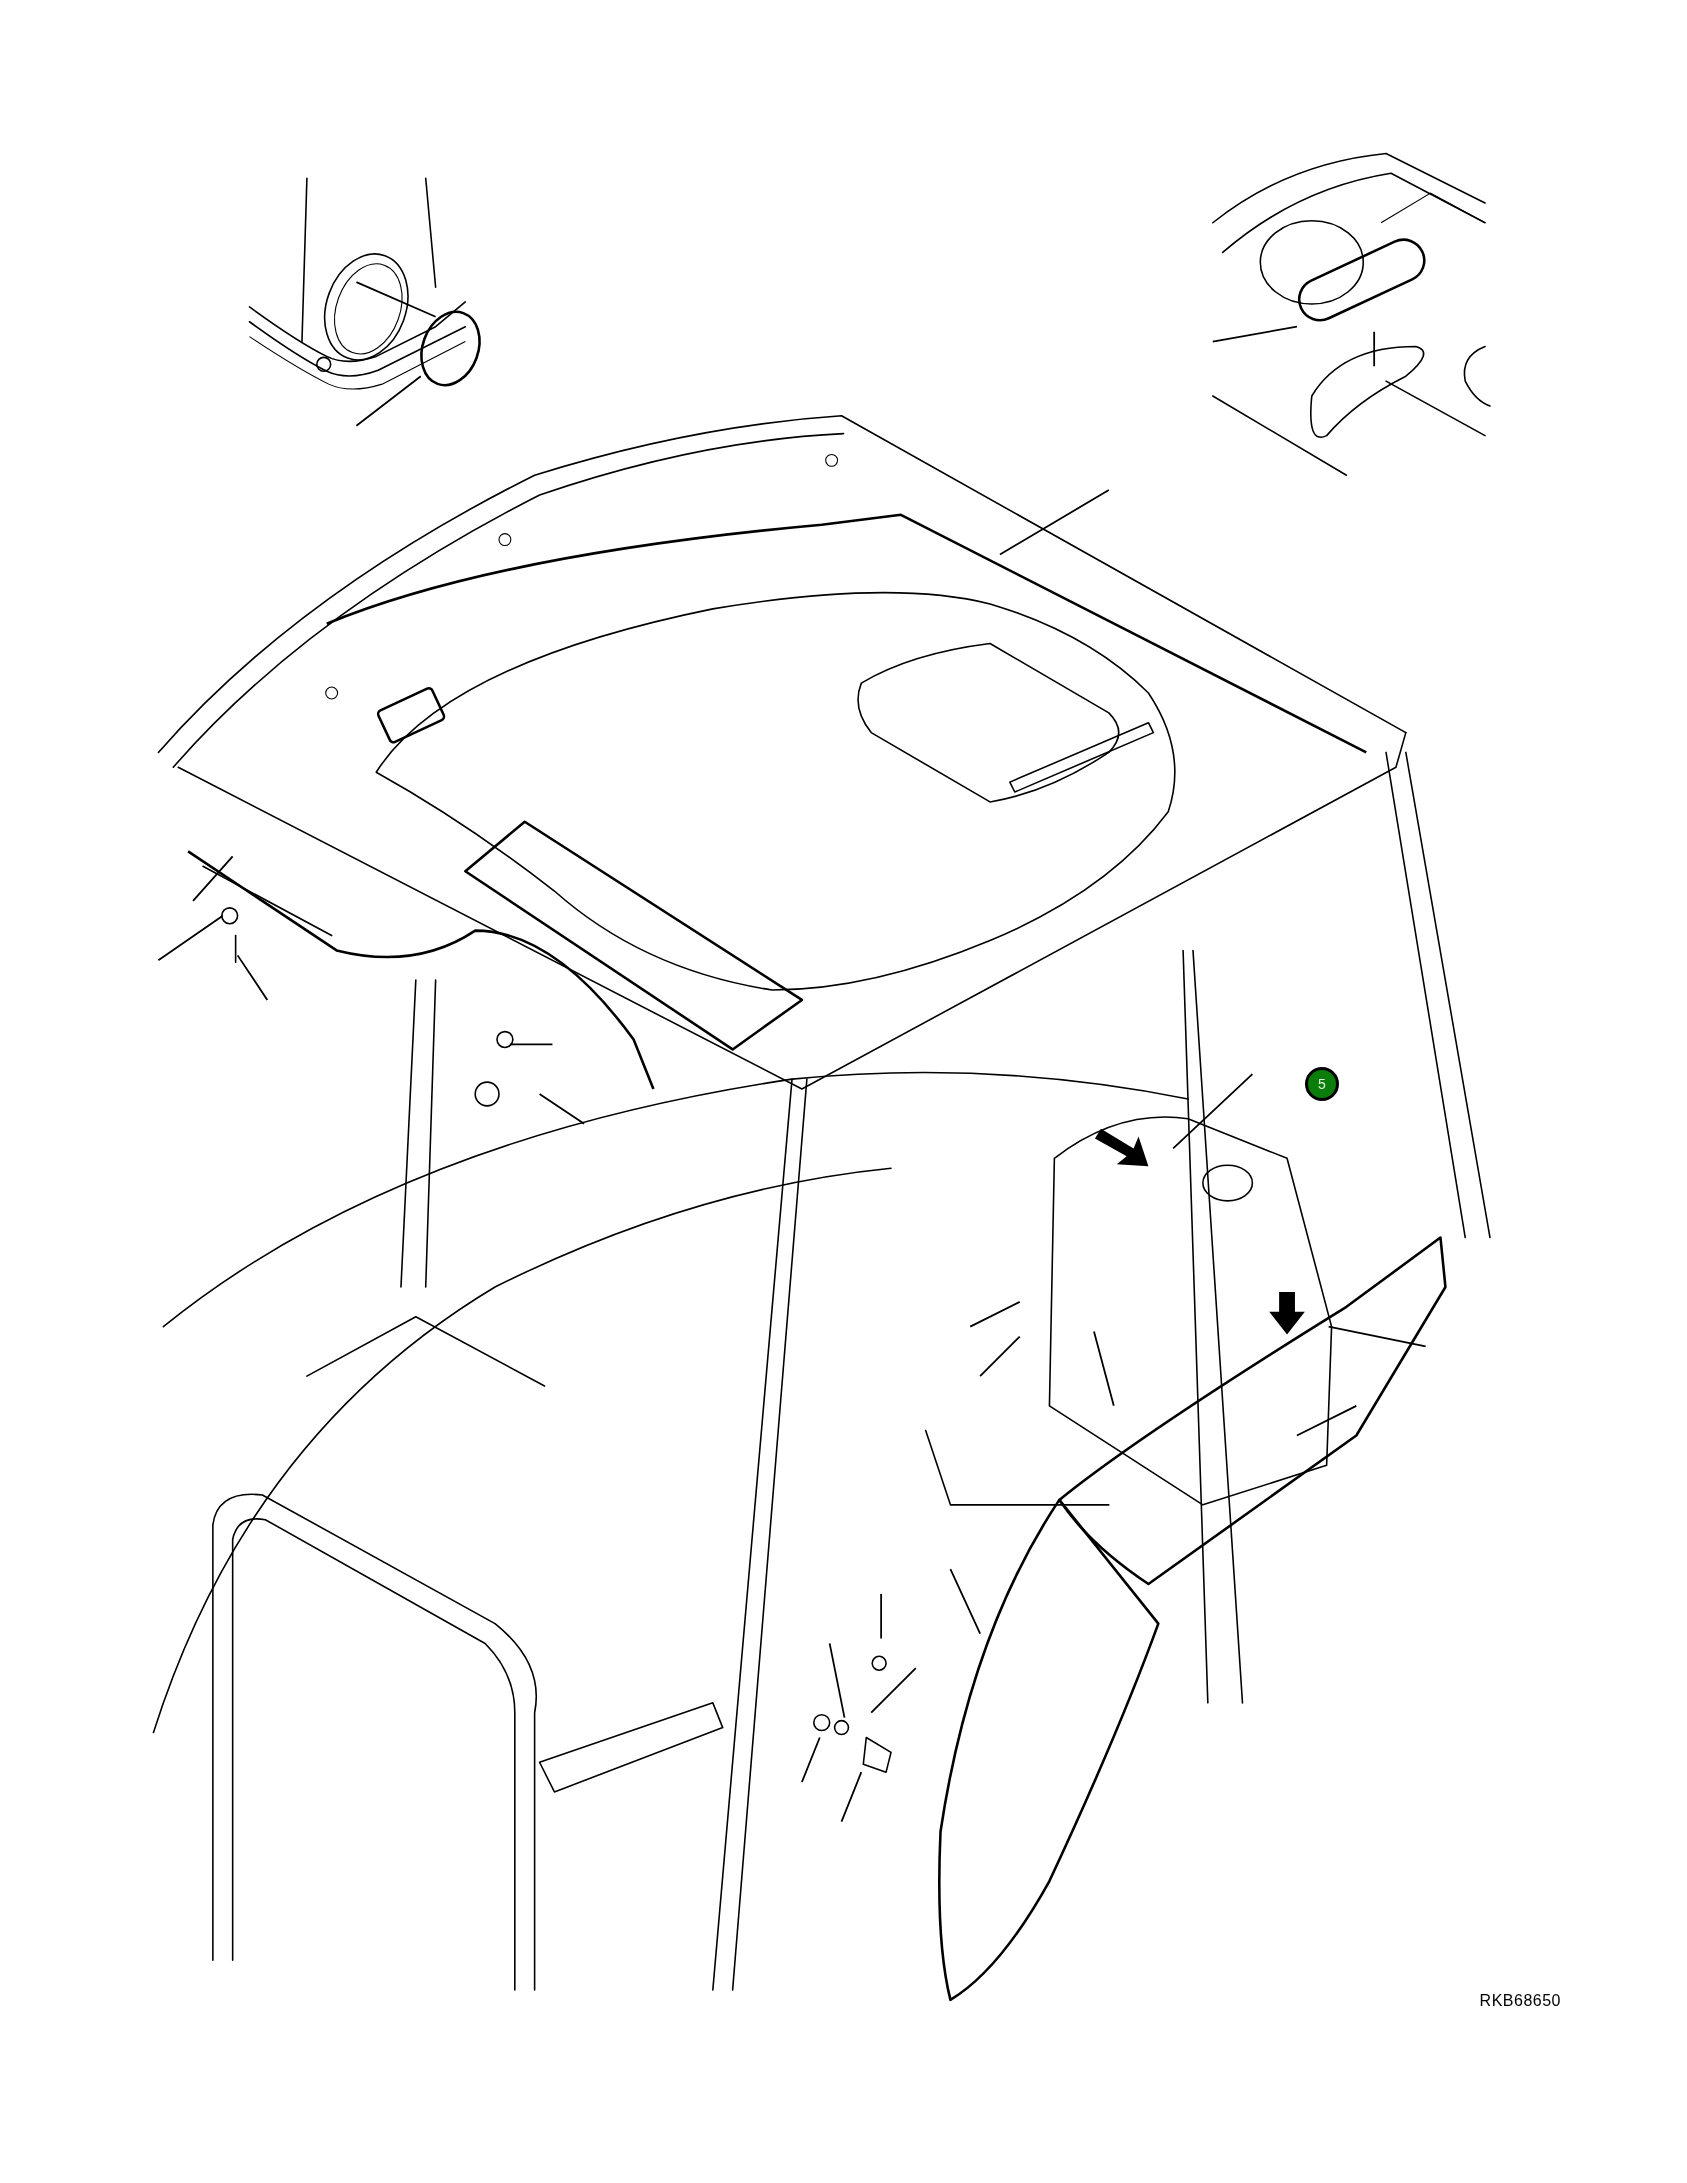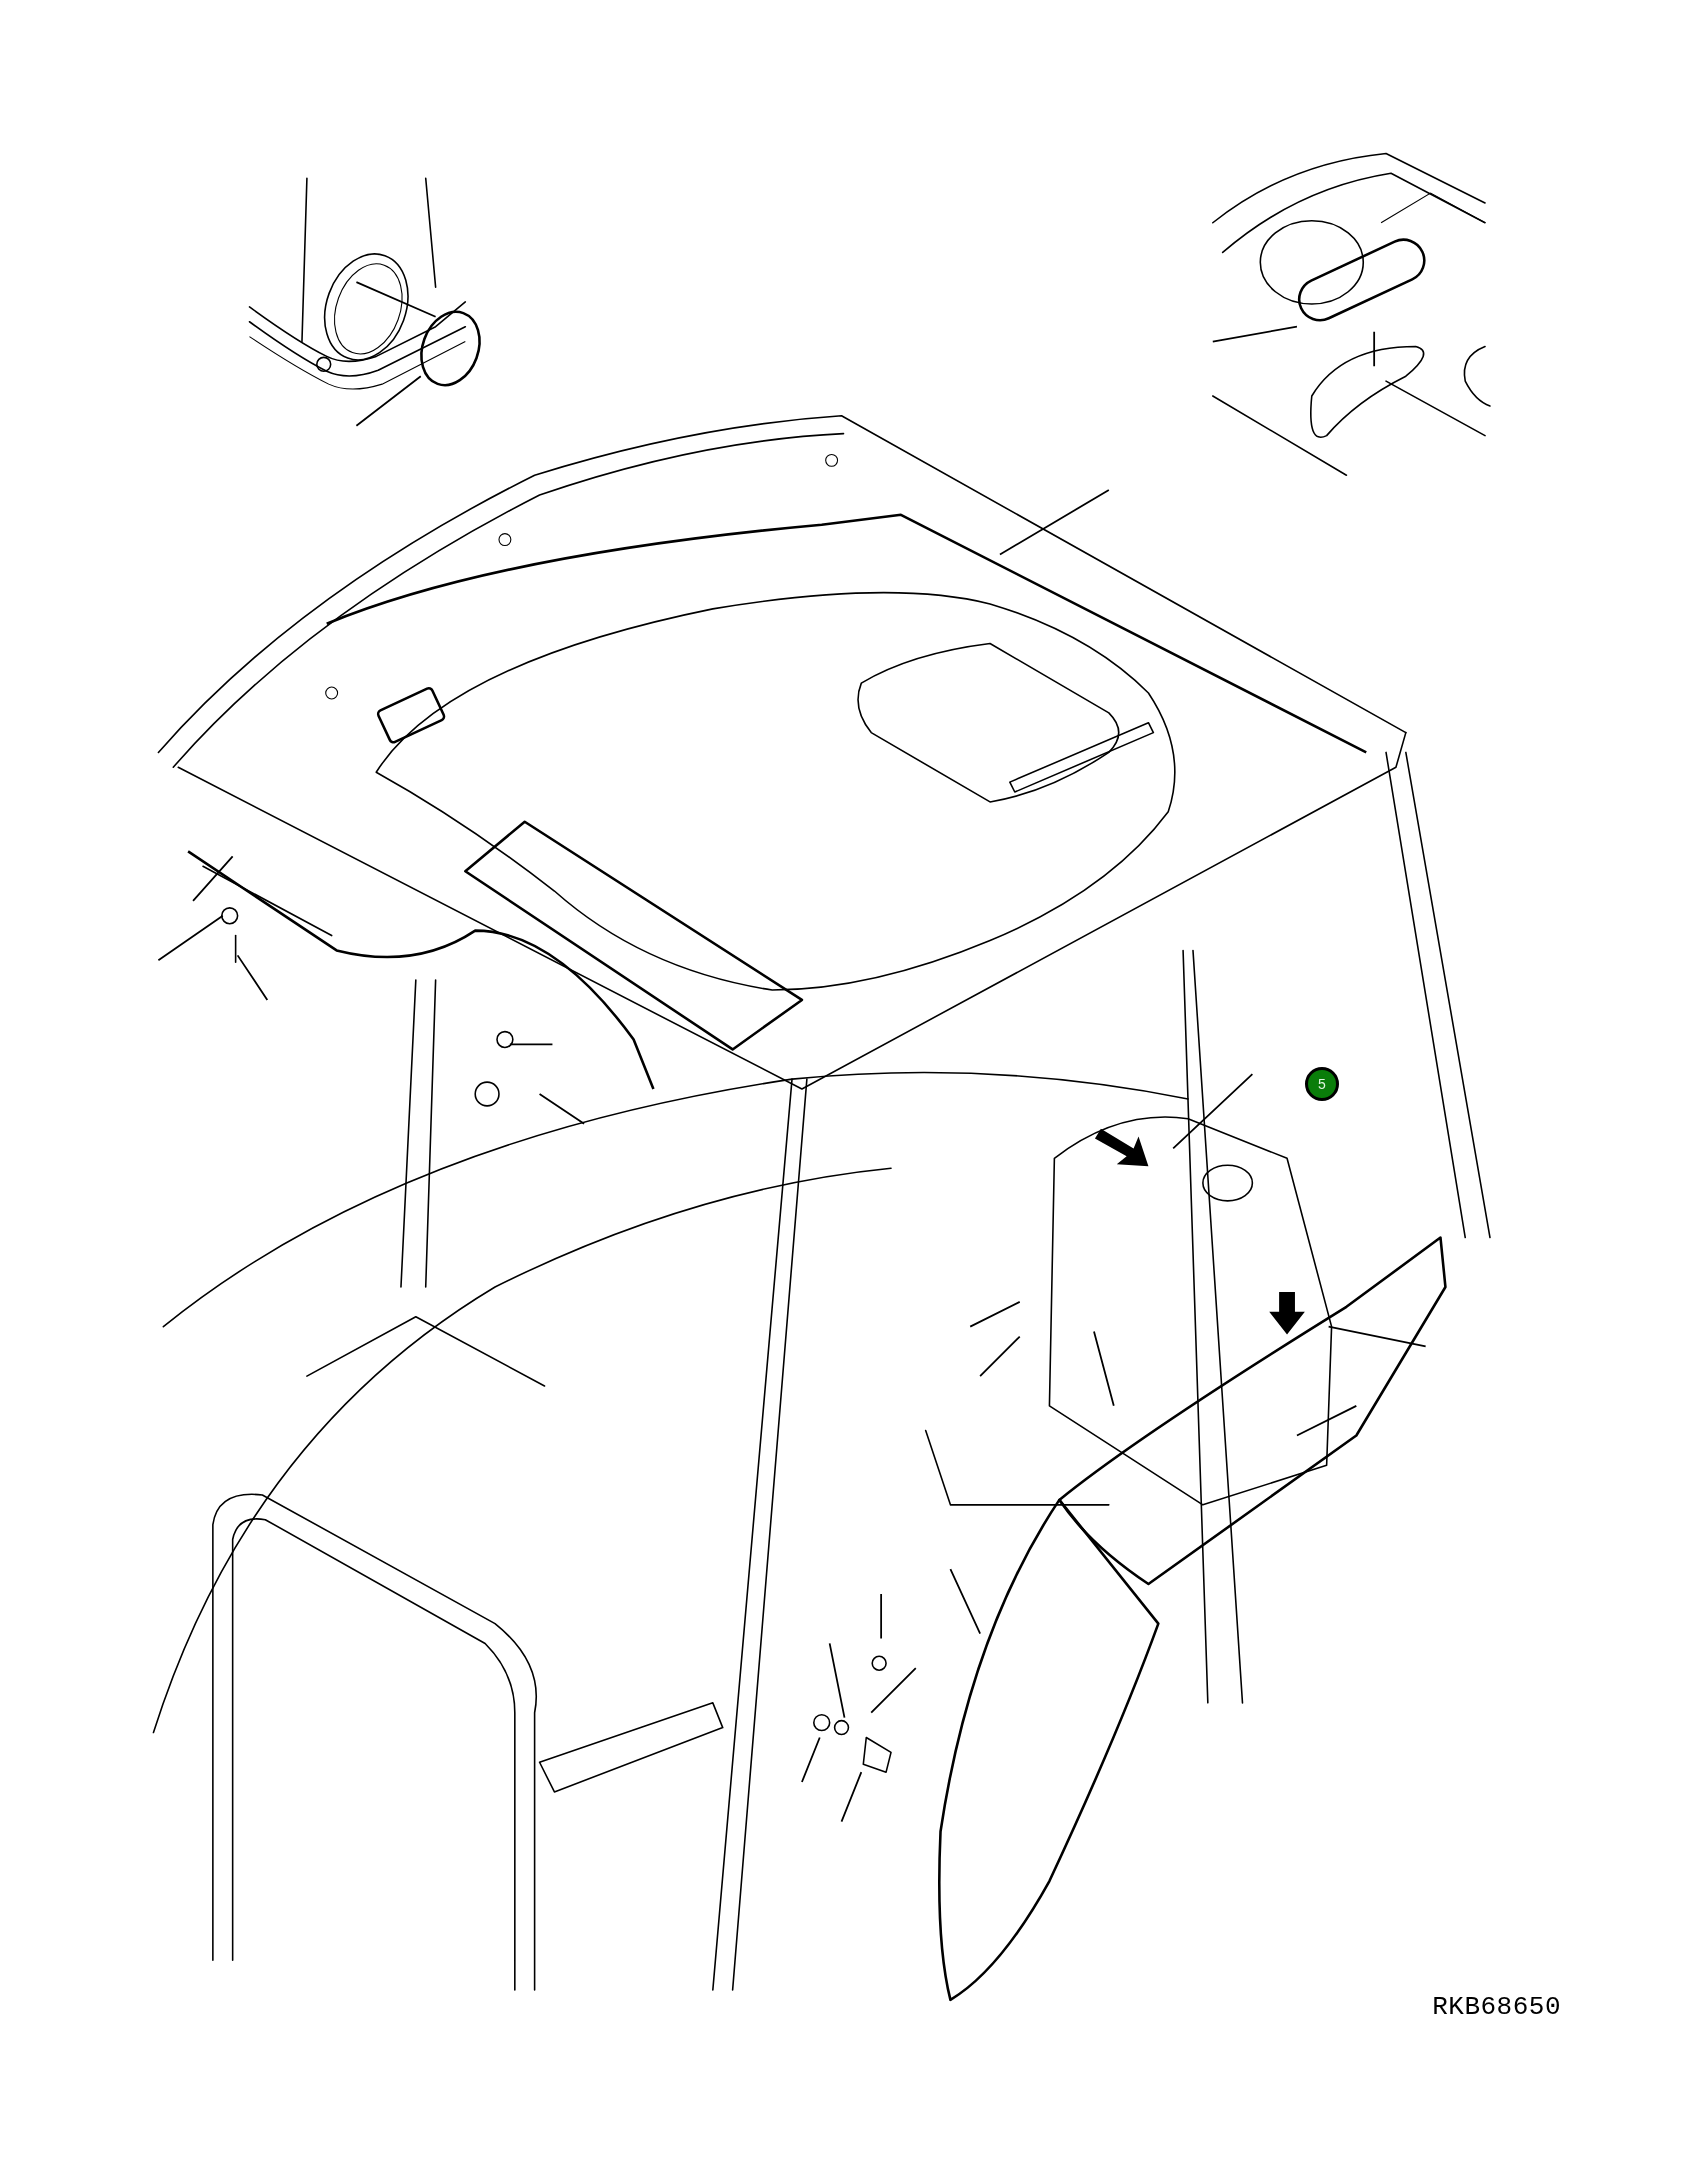--- a/index.html
+++ b/index.html
@@ -4,21 +4,21 @@
 <style>
   html, body { margin:0; padding:0; background:#ffffff; }
   body { width:1688px; height:2183px; position:relative; overflow:hidden; font-family:"Liberation Sans", sans-serif; }
   .diagram { position:absolute; left:0; top:0; width:1688px; height:2183px; }
   .diagram svg { width:1688px; height:2183px; display:block; }
   .ln { fill:none; stroke:#000; stroke-width:1.6; stroke-linejoin:round; stroke-linecap:round; }
   .lt { fill:none; stroke:#000; stroke-width:1.1; }
   .lh { fill:none; stroke:#000; stroke-width:2.6; stroke-linejoin:round; }
   .leader { stroke:#000; stroke-width:1.8; fill:none; }
   .callout { position:absolute; width:34px; height:34px; border-radius:50%; background:#0a7d0a; border:3px solid #000; box-sizing:border-box; color:#dff5df; font-size:14px; display:flex; align-items:center; justify-content:center; cursor:pointer; }
-  .ref { position:absolute; right:127px; top:1992px; font-size:26px; color:#000; letter-spacing:0.5px;font-family:Liberation Mono, monospace; }
+  .ref { position:absolute; right:127px; top:1992px; font-size:16px; color:#000; letter-spacing:0.5px; }
 </style>
 </head>
 <body>
 
 <div class="diagram">
   <svg viewBox="0 0 1705 2205" xmlns="http://www.w3.org/2000/svg">
 
     <g>
       <path class="ln" d="M310 180 L305 345 M430 180 L440 290"></path>
       <path class="ln" d="M252 310 Q300 345 330 360 Q350 370 380 360 L440 330 L470 305"></path>

